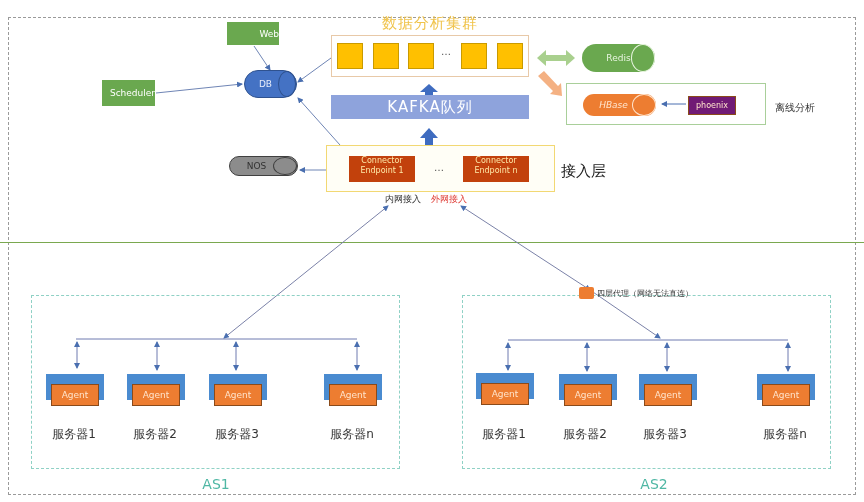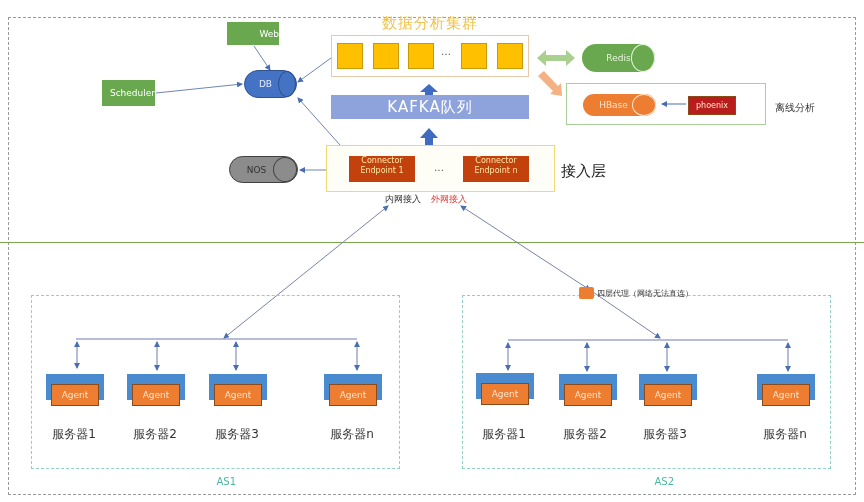--- a/index.html
+++ b/index.html
@@ -14,21 +14,21 @@
   .sq { position:absolute; top:7px; width:26px; height:26px; background:#ffc000; border:1px solid #c99a00; box-sizing:border-box; }
   .title-yellow { left:331px; top:14px; width:198px; text-align:center; color:#f0c34a; font-size:15px; letter-spacing:1px; }
   .kafka { left:331px; top:95px; width:198px; height:24px; background:#8ea3dc; color:#ffffff; font-size:15px; display:flex; align-items:center; justify-content:center; letter-spacing:1px; }
   .access { left:326px; top:145px; width:229px; height:47px; border:1px solid #f2d873; background:#fffef6; }
   .conn { position:absolute; top:10px; width:66px; height:26px; background:#c2410c; color:#ffe9a8; font-size:8px; line-height:10px; display:flex; flex-direction:column; align-items:center; }
   .offline { left:566px; top:83px; width:200px; height:42px; border:1px solid #a9cf9a; }
   .as { border:1px dashed #8fd1c5; }
   .server { width:58px; height:26px; background:#4a8bd0; }
   .server .agent { position:absolute; left:5px; top:10px; width:48px; height:22px; background:#ed7d31; border:1px solid #8a4a1a; box-sizing:border-box; color:#ffe4cc; font-size:9px; display:flex; align-items:center; justify-content:center; }
   .server-label { font-size:12px; color:#333; width:80px; text-align:center; }
-  .as-label { font-size:10px; color:#4fb7a4; width:40px; text-align:right; }
+  .as-label { font-size:14px; color:#4fb7a4; width:40px; text-align:center; }
   svg.lines { position:absolute; left:0; top:0; }
 </style>
 </head>
 <body>
 
 <div class="abs outer"></div>
 <div class="abs divider"></div>
 
 <svg class="lines" width="864" height="502">
   <defs>
@@ -86,21 +86,21 @@
   </div>
 <div class="abs green-box" style="left:102px;top:80px;width:53px;height:26px;">
     <span>Scheduler</span>
   </div>
 
 <div class="abs cyl" style="left:244px;top:70px;width:53px;height:28px;background:#4472c4;border:1px solid #2f528f;color:#e6ecfa;justify-content:center;">
   <span style="margin-right:10px;">DB</span>
   <div class="cap" style="width:18px;border:1px solid #2f528f;"></div>
 </div>
 
-<div class="abs cyl" style="left:229px;top:156px;width:69px;height:27px;background:#8c8c8c;border:1px solid #404040;color:#333;">
+<div class="abs cyl" style="left:229px;top:156px;width:69px;height:20px;background:#8c8c8c;border:1px solid #404040;color:#333;">
   <span style="margin-right:14px;">NOS</span>
   <div class="cap" style="width:24px;border:1px solid #404040;"></div>
 </div>
 
 <div class="abs title-yellow">数据分析集群</div>
 <div class="abs cluster">
   <div class="sq" style="left:5px;"></div>
   <div class="sq" style="left:41px;"></div>
   <div class="sq" style="left:76px;"></div>
   <span style="position:absolute;left:109px;top:10px;font-size:10px;color:#555;">…</span>
@@ -112,24 +112,24 @@
     <span>KAFKA队列</span>
   </div>
 
 <div class="abs cyl" style="left:582px;top:44px;width:73px;height:28px;background:#6aa84f;color:#e8f5e0;">
   <span style="">Redis</span>
   <div class="cap" style="width:24px;border:1px solid #e8f5e0;"></div>
 </div>
 
 <div class="abs offline">
   <div class="abs cyl" style="left:16px;top:10px;width:73px;height:22px;background:#ed7d31;color:#ffe4cc;">
-    <span style="margin-right:12px;">HBase</span>
+    <span style="margin-right:12px;font-style:italic;">HBase</span>
     <div class="cap" style="width:24px;border:1px solid #ffe4cc;"></div>
   </div>
-  <div class="abs" style="left:121px;top:12px;width:48px;height:19px;background:#b91c1c;border:1px solid #8a4a1a;color:#ffe4cc;font-size:8px;display:flex;align-items:center;justify-content:center;">
+  <div class="abs" style="left:121px;top:12px;width:48px;height:19px;background:#701a75;border:1px solid #8a4a1a;color:#ffe4cc;font-size:8px;display:flex;align-items:center;justify-content:center;">
       <span>phoenix</span>
     </div>
 </div>
 <div class="abs" style="left:775px;top:101px;font-size:10px;color:#333;">离线分析</div>
 
 <div class="abs access">
   <div class="conn" style="left:22px;">
     <span>Connector</span>
     <span>Endpoint  1</span>
   </div>

